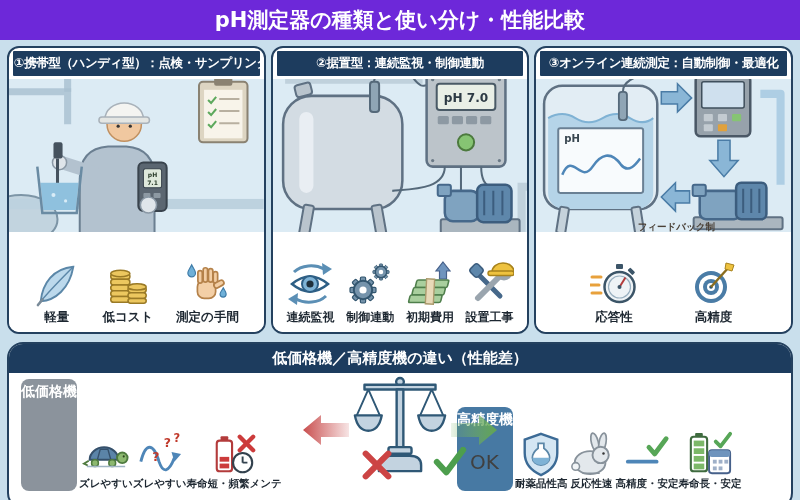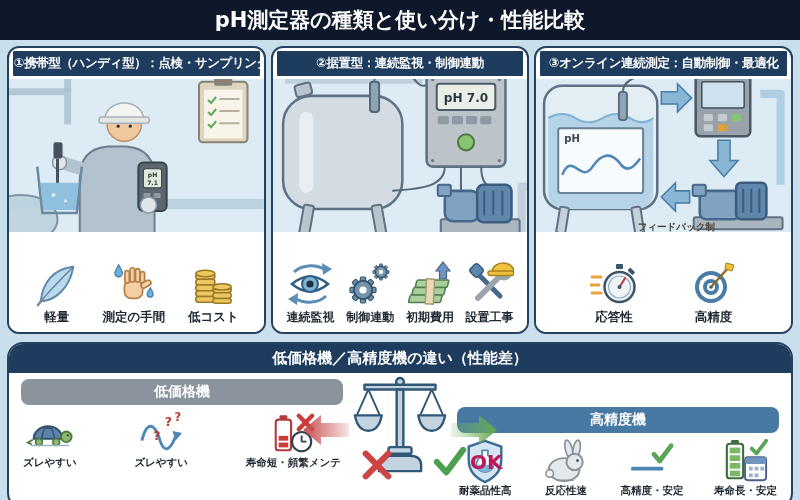--- a/index.html
+++ b/index.html
@@ -1,19 +1,19 @@
 <!DOCTYPE html>
 <html><head>
 <meta charset="utf-8">
 <style>
   * { margin:0; padding:0; box-sizing:border-box; }
   html,body { width:800px; height:500px; overflow:hidden; }
   body { background:#c9dfec; font-family:"DejaVu Sans","Liberation Sans",sans-serif; }
 
-  .title-bar { height:40px; background:#0f172a; color:#fff; display:flex;
+  .title-bar { height:40px; background:#6d28d9; color:#fff; display:flex;
                align-items:center; justify-content:center; font-size:21px; font-weight:bold; }
 
   .panels { display:flex; gap:5px; padding:6px 7px 0; }
   .panel { flex:1; height:288px; background:#fff; border:2px solid #24415f;
            border-radius:12px; overflow:hidden; display:flex; flex-direction:column; }
   .panel-header { margin:3px 4px; background:#1d3c5e; color:#fff; border-radius:1px;
                   font-size:12.5px; font-weight:bold; text-align:center; padding:4px 1px;
                   white-space:nowrap; letter-spacing:-0.4px; }
   .scene { flex:1; background:#dcebf4; position:relative; overflow:hidden; }
   .scene svg { display:block; width:100%; height:100%; }
@@ -25,37 +25,37 @@
   .feature { display:flex; flex-direction:column; align-items:center; gap:1px; }
   .feature-label { font-size:12.5px; font-weight:bold; color:#1d2731; white-space:nowrap; }
   .panel-wide .feature-label { font-size:12px; }
 
   .compare { margin:8px 7px 0; background:#fff; border:2px solid #24415f;
              border-radius:16px; overflow:hidden; height:167px; }
   .compare-header { background:#1d3c5e; color:#fff; text-align:center; font-weight:bold;
                     font-size:15px; padding:5px 0; }
   .compare-body { position:relative; height:118px; display:flex;
                   justify-content:space-between; padding:6px 12px 0; }
-  .side { width:322px; display:flex; flex-direction:column; }
+  .side { width:322px; display:flex; }
   .pill { border-radius:8px; color:#fff; font-weight:bold; text-align:center;
           font-size:14px; padding:4px 0; }
   .pill.gray { background:#8b939c; }
   .pill.blue { background:#4779a3;margin-top:28px; }
   .side-items { display:flex; justify-content:space-between; align-items:flex-end;
                 margin-top:5px; padding:0 2px; }
   .side-item { display:flex; flex-direction:column; align-items:center; }
   .side-item .feature-label { font-size:10.5px; }
 
   .center-zone { position:absolute; left:0; right:0; top:0; bottom:0; pointer-events:none; }
   .scale-wrap   { position:absolute; left:343px; top:2px; }
   .arrow-left   { position:absolute; left:292px; top:40px; }
   .arrow-right  { position:absolute; left:442px; top:40px; }
   .x-wrap       { position:absolute; left:352px; top:76px; }
   .ok-wrap      { position:absolute; left:424px; top:74px; display:flex; align-items:center; gap:3px; }
-  .ok-text { font-size:20px; font-weight:bold; color:#be185d; }
+  .ok-text { font-size:20px; font-weight:normal; color:#404040; }
 </style>
 </head>
 <body>
 
 <div class="title-bar">pH測定器の種類と使い分け・性能比較</div>
 
 <div class="panels">
 
   <section class="panel">
     <div class="panel-header">①携帯型（ハンディ型）：点検・サンプリング</div>
@@ -108,52 +108,52 @@
       </svg>
     </div>
     <div class="features">
       <div class="feature">
         <svg width="46" height="46" viewBox="0 0 48 48">
           <path d="M41,5 C20,7 9,22 7,41 C22,40 37,28 41,5 Z" fill="#bcd9ec" stroke="#5b87a8" stroke-width="2"></path>
           <path d="M41,5 C30,16 18,28 8,40" stroke="#5b87a8" stroke-width="1.5" fill="none"></path>
           <path d="M9,39 L4,45" stroke="#7a8b99" stroke-width="2.5" stroke-linecap="round"></path>
         </svg>
         <div class="feature-label">軽量</div>
-      </div>
-      <div class="feature">
-        <svg width="46" height="46" viewBox="0 0 48 48">
-          <g fill="#f3cfa6" stroke="#b5824a" stroke-width="1.8">
-            <rect x="14" y="19" width="19" height="19" rx="7"></rect>
-            <rect x="14.5" y="9" width="4.6" height="13" rx="2.3"></rect>
-            <rect x="20" y="6" width="4.6" height="15" rx="2.3"></rect>
-            <rect x="25.5" y="7" width="4.6" height="14" rx="2.3"></rect>
-            <rect x="30.5" y="10" width="4.6" height="12" rx="2.3"></rect>
-            <rect x="31" y="22" width="11" height="5.5" rx="2.7" transform="rotate(-28 33 24)"></rect>
-          </g>
-          <path d="M8,3 C10,7 12,9 12,11.5 a4,4 0 1 1 -8,0 C4,9 6,7 8,3 z" fill="#6fb0d8" stroke="#3f7ca8" stroke-width="1.2"></path>
-          <path d="M41,27 C42.6,30 44,31.5 44,33.5 a3.2,3.2 0 1 1 -6.4,0 C37.6,31.5 39.4,30 41,27 z" fill="#6fb0d8" stroke="#3f7ca8" stroke-width="1.2"></path>
-        </svg>
-        <div class="feature-label">測定の手間</div>
       </div>
       <div class="feature">
         <svg width="46" height="46" viewBox="0 0 48 48">
           <g fill="#ecc75f" stroke="#9a7a26" stroke-width="1.6">
             <rect x="6" y="12" width="20" height="6" rx="3"></rect>
             <rect x="6" y="18" width="20" height="6" rx="3"></rect>
             <rect x="6" y="24" width="20" height="6" rx="3"></rect>
             <rect x="6" y="30" width="20" height="6" rx="3"></rect>
             <rect x="6" y="36" width="20" height="6" rx="3"></rect>
             <ellipse cx="16" cy="12" rx="10" ry="3.4"></ellipse>
             <rect x="24" y="26" width="19" height="6" rx="3"></rect>
             <rect x="24" y="32" width="19" height="6" rx="3"></rect>
             <rect x="24" y="38" width="19" height="5" rx="2.5"></rect>
             <ellipse cx="33.5" cy="26" rx="9.5" ry="3.2"></ellipse>
           </g>
         </svg>
         <div class="feature-label">低コスト</div>
+      </div>
+      <div class="feature">
+        <svg width="46" height="46" viewBox="0 0 48 48">
+          <g fill="#f3cfa6" stroke="#b5824a" stroke-width="1.8">
+            <rect x="14" y="19" width="19" height="19" rx="7"></rect>
+            <rect x="14.5" y="9" width="4.6" height="13" rx="2.3"></rect>
+            <rect x="20" y="6" width="4.6" height="15" rx="2.3"></rect>
+            <rect x="25.5" y="7" width="4.6" height="14" rx="2.3"></rect>
+            <rect x="30.5" y="10" width="4.6" height="12" rx="2.3"></rect>
+            <rect x="31" y="22" width="11" height="5.5" rx="2.7" transform="rotate(-28 33 24)"></rect>
+          </g>
+          <path d="M8,3 C10,7 12,9 12,11.5 a4,4 0 1 1 -8,0 C4,9 6,7 8,3 z" fill="#6fb0d8" stroke="#3f7ca8" stroke-width="1.2"></path>
+          <path d="M41,27 C42.6,30 44,31.5 44,33.5 a3.2,3.2 0 1 1 -6.4,0 C37.6,31.5 39.4,30 41,27 z" fill="#6fb0d8" stroke="#3f7ca8" stroke-width="1.2"></path>
+        </svg>
+        <div class="feature-label">測定の手間</div>
       </div>
     </div>
   </section>
 
   <section class="panel panel-wide">
     <div class="panel-header">②据置型：連続監視・制御連動</div>
     <div class="scene">
       <svg viewBox="0 0 252 178" preserveAspectRatio="xMidYMid slice">
         <path d="M16,0 V14 H148" stroke="#b4c6d2" stroke-width="8" fill="none" opacity="0.7"></path>
         <path d="M246,178 V120 H252" stroke="#b4c6d2" stroke-width="8" fill="none" opacity="0.7"></path>

